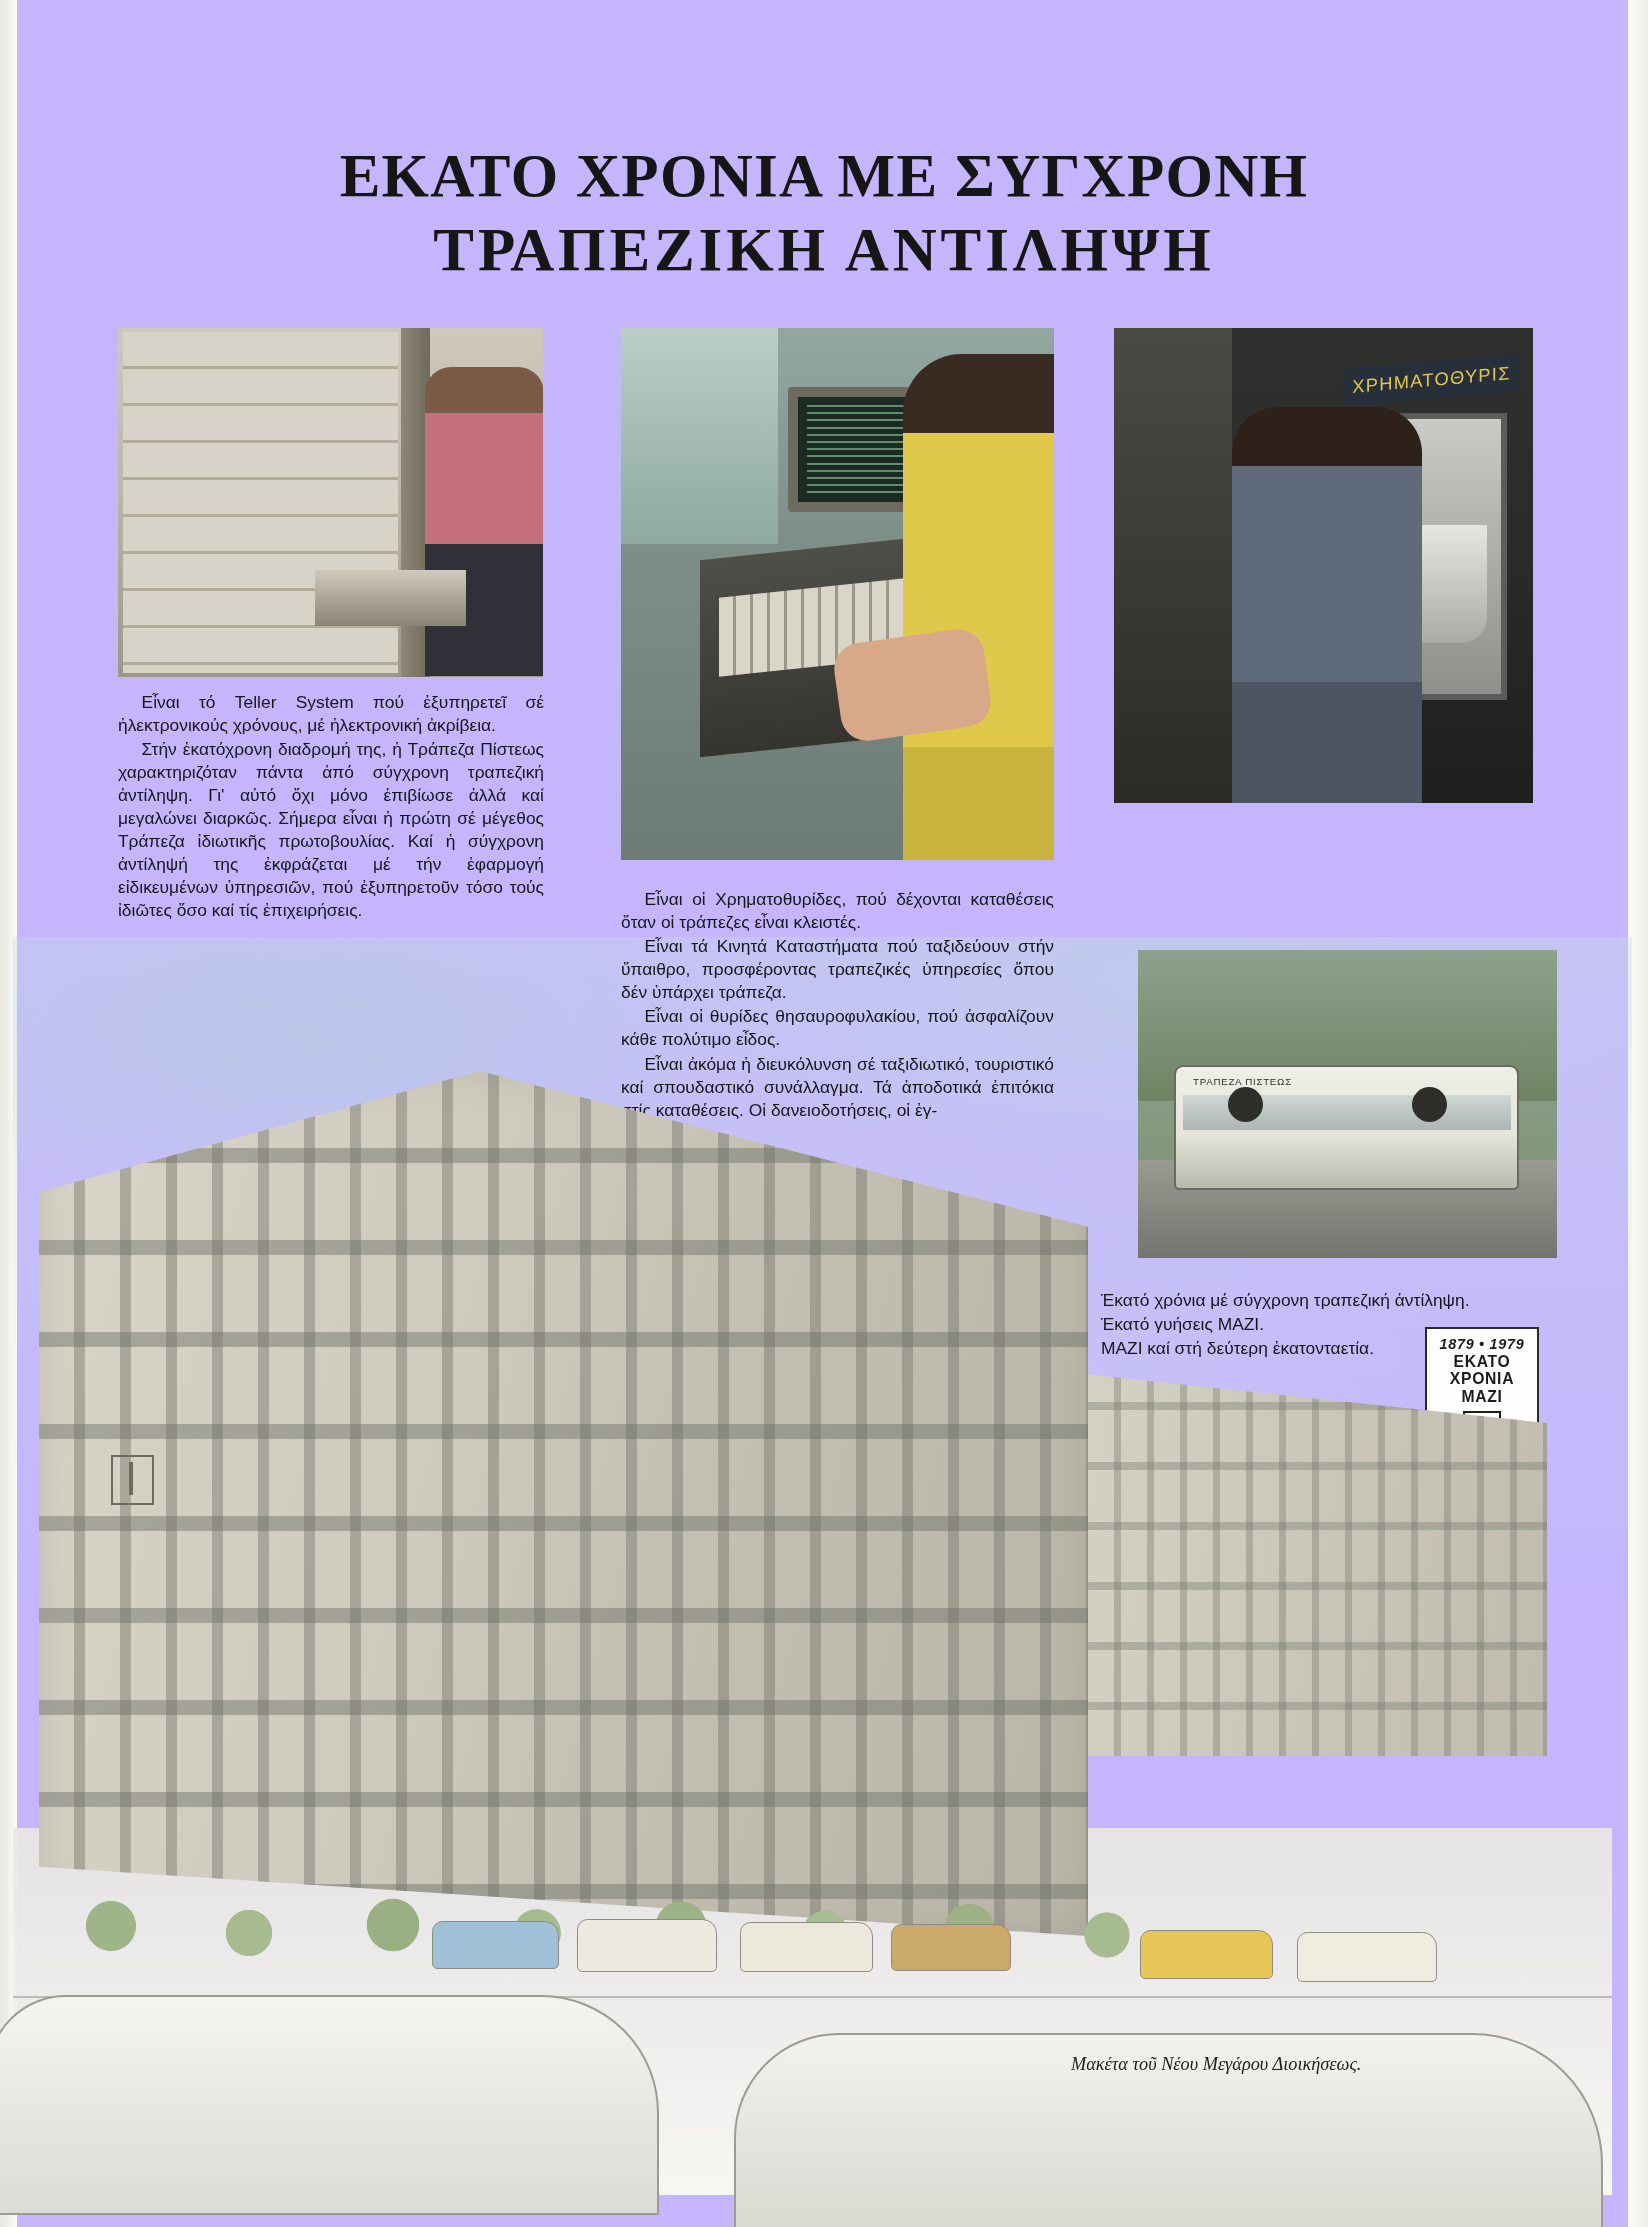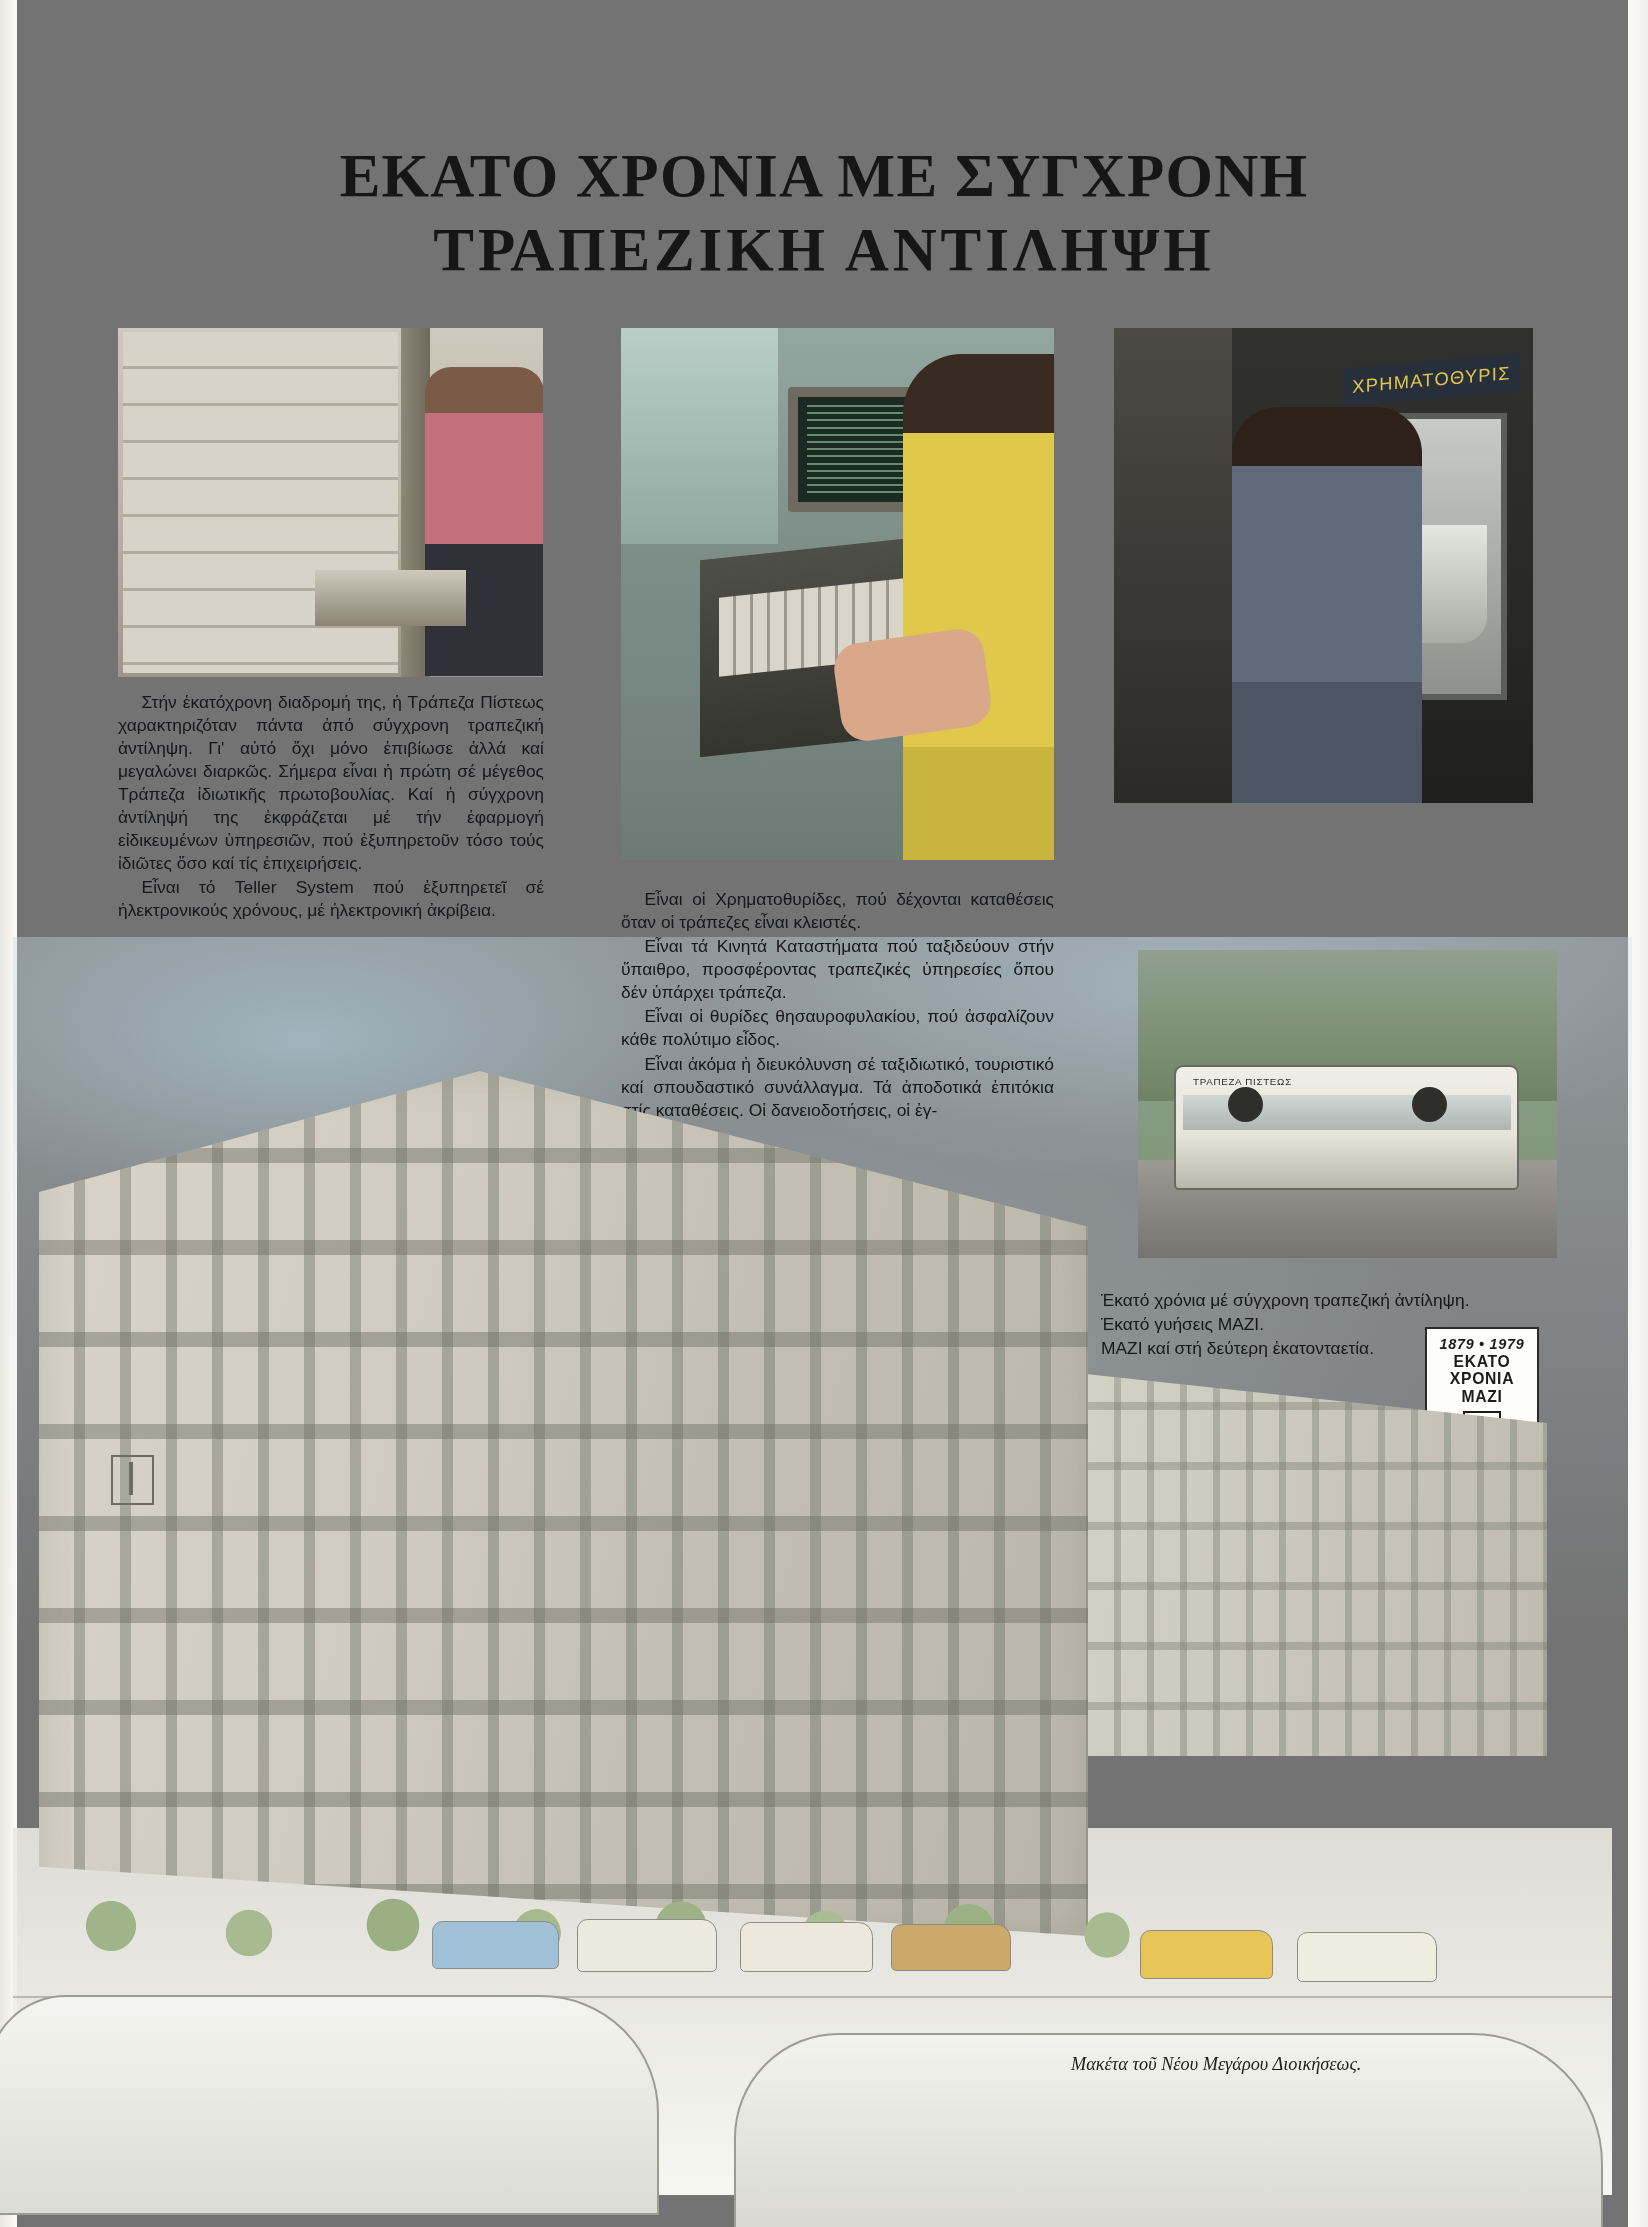--- a/index.html
+++ b/index.html
@@ -7,21 +7,21 @@
     padding: 0;
     background: #ffffff;
   }
   body {
     font-family: "Liberation Sans", sans-serif;
   }
   .page {
     position: relative;
     width: 1648px;
     height: 2227px;
-    background: #737373;
+    background: #c4b5fd;
     overflow: hidden;
   }
   
   .paper-edge-left {
     position: absolute;
     left: 0; top: 0;
     width: 17px; height: 100%;
     background: linear-gradient(to right, #e8e7e1, #fbfbf8);
   }
   .paper-edge-right {
@@ -399,22 +399,22 @@
     <div class="road"></div>
     <div class="bus">
       <div class="band"></div>
       <div class="label">ΤΡΑΠΕΖΑ ΠΙΣΤΕΩΣ</div>
       <div class="wheel" style="left:52px;"></div>
       <div class="wheel" style="left:236px;"></div>
     </div>
   </div>
 
   <div class="col" id="col-1">
+    <p>Εἶναι τό Teller System πού ἐξυπηρετεῖ σέ ἠλεκτρονικούς χρόνους, μέ ἠλεκτρονική ἀκρίβεια.</p>
     <p>Στήν ἑκατόχρονη διαδρομή της, ἡ Τράπεζα Πίστεως χαρακτηριζόταν πάντα ἀπό σύγχρονη τραπεζική ἀντίληψη. Γι' αὐτό ὄχι μόνο ἐπιβίωσε ἀλλά καί μεγαλώνει διαρκῶς. Σήμερα εἶναι ἡ πρώτη σέ μέγεθος Τράπεζα ἰδιωτικῆς πρωτοβουλίας. Καί ἡ σύγχρονη ἀντίληψή της ἐκφράζεται μέ τήν ἐφαρμογή εἰδικευμένων ὑπηρεσιῶν, πού ἐξυπηρετοῦν τόσο τούς ἰδιῶτες ὅσο καί τίς ἐπιχειρήσεις.</p>
-    <p>Εἶναι τό Teller System πού ἐξυπηρετεῖ σέ ἠλεκτρονικούς χρόνους, μέ ἠλεκτρονική ἀκρίβεια.</p>
   </div>
 
   <div class="col" id="col-2">
     <p>Εἶναι οἱ Χρηματοθυρίδες, πού δέχονται καταθέσεις ὅταν οἱ τράπεζες εἶναι κλειστές.</p>
     <p>Εἶναι τά Κινητά Καταστήματα πού ταξιδεύουν στήν ὕπαιθρο, προσφέροντας τραπεζικές ὑπηρεσίες ὅπου δέν ὑπάρχει τράπεζα.</p>
     <p>Εἶναι οἱ θυρίδες θησαυροφυλακίου, πού ἀσφαλίζουν κάθε πολύτιμο εἶδος.</p>
     <p>Εἶναι ἀκόμα ἡ διευκόλυνση σέ ταξιδιωτικό, τουριστικό καί σπουδαστικό συνάλλαγμα. Τά ἀποδοτικά ἐπιτόκια στίς καταθέσεις. Οἱ δανειοδοτήσεις, οἱ ἐγ-</p>
   </div>
 
   <div class="col" id="col-3">

